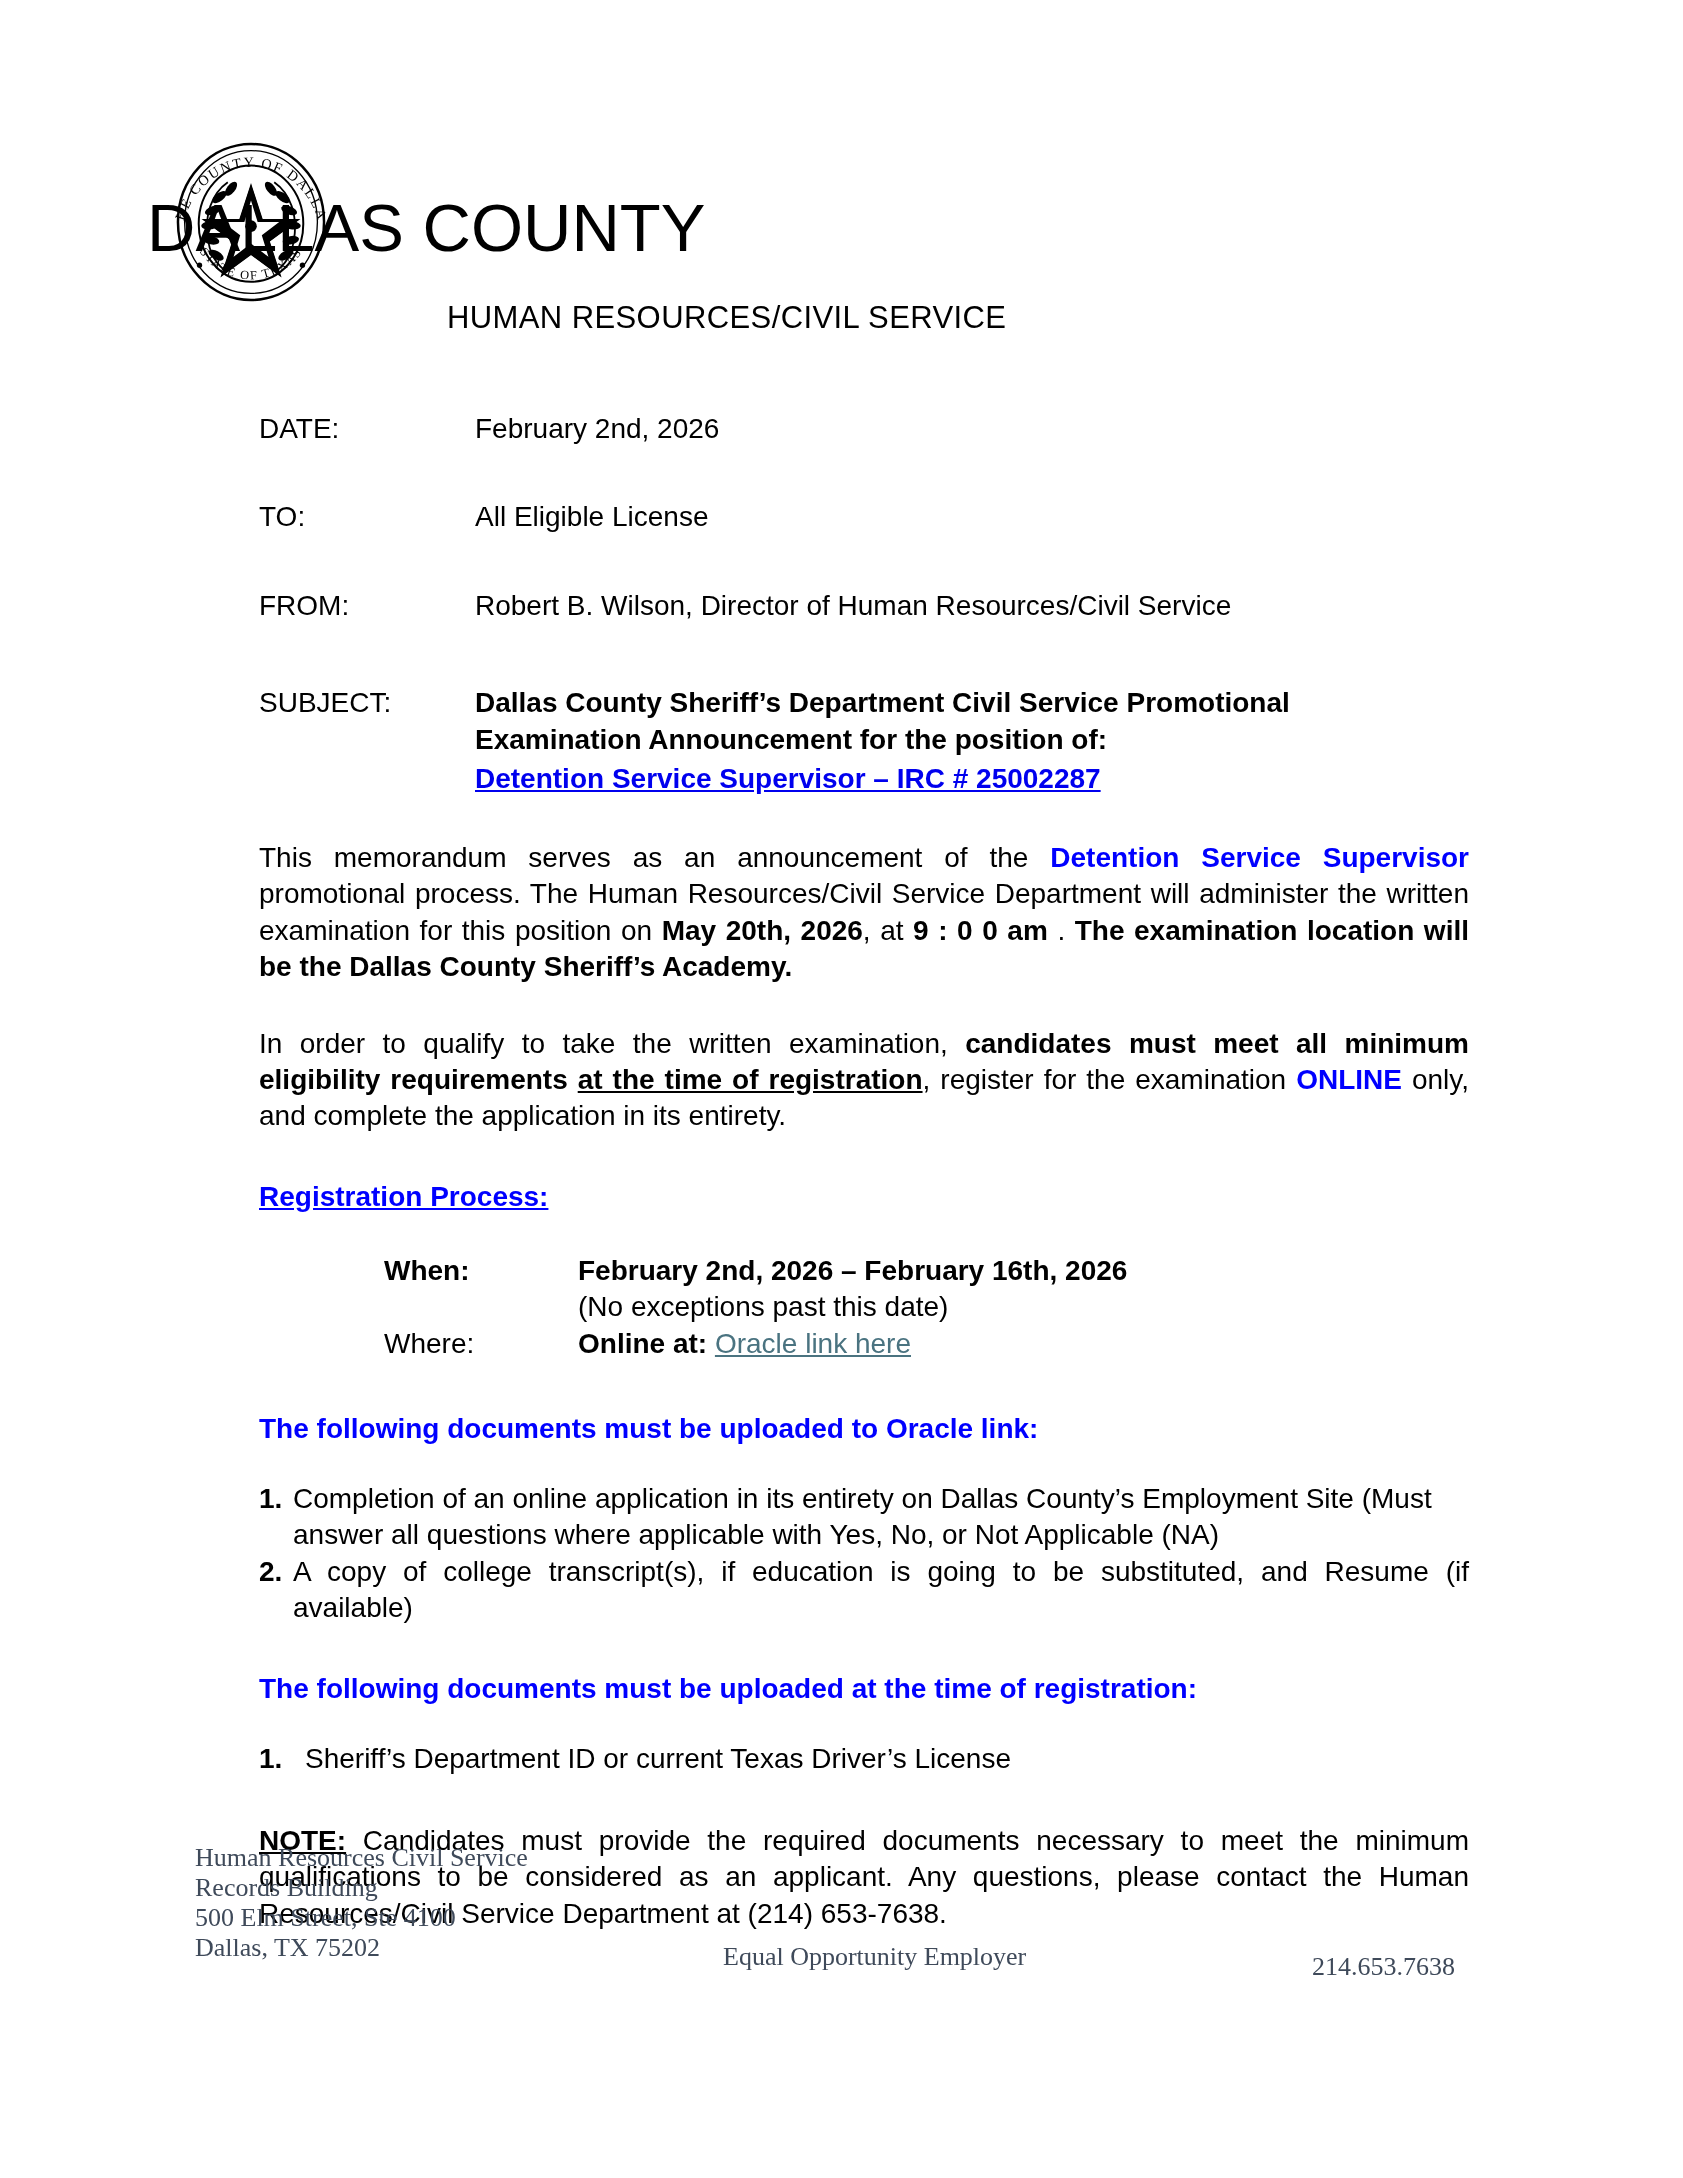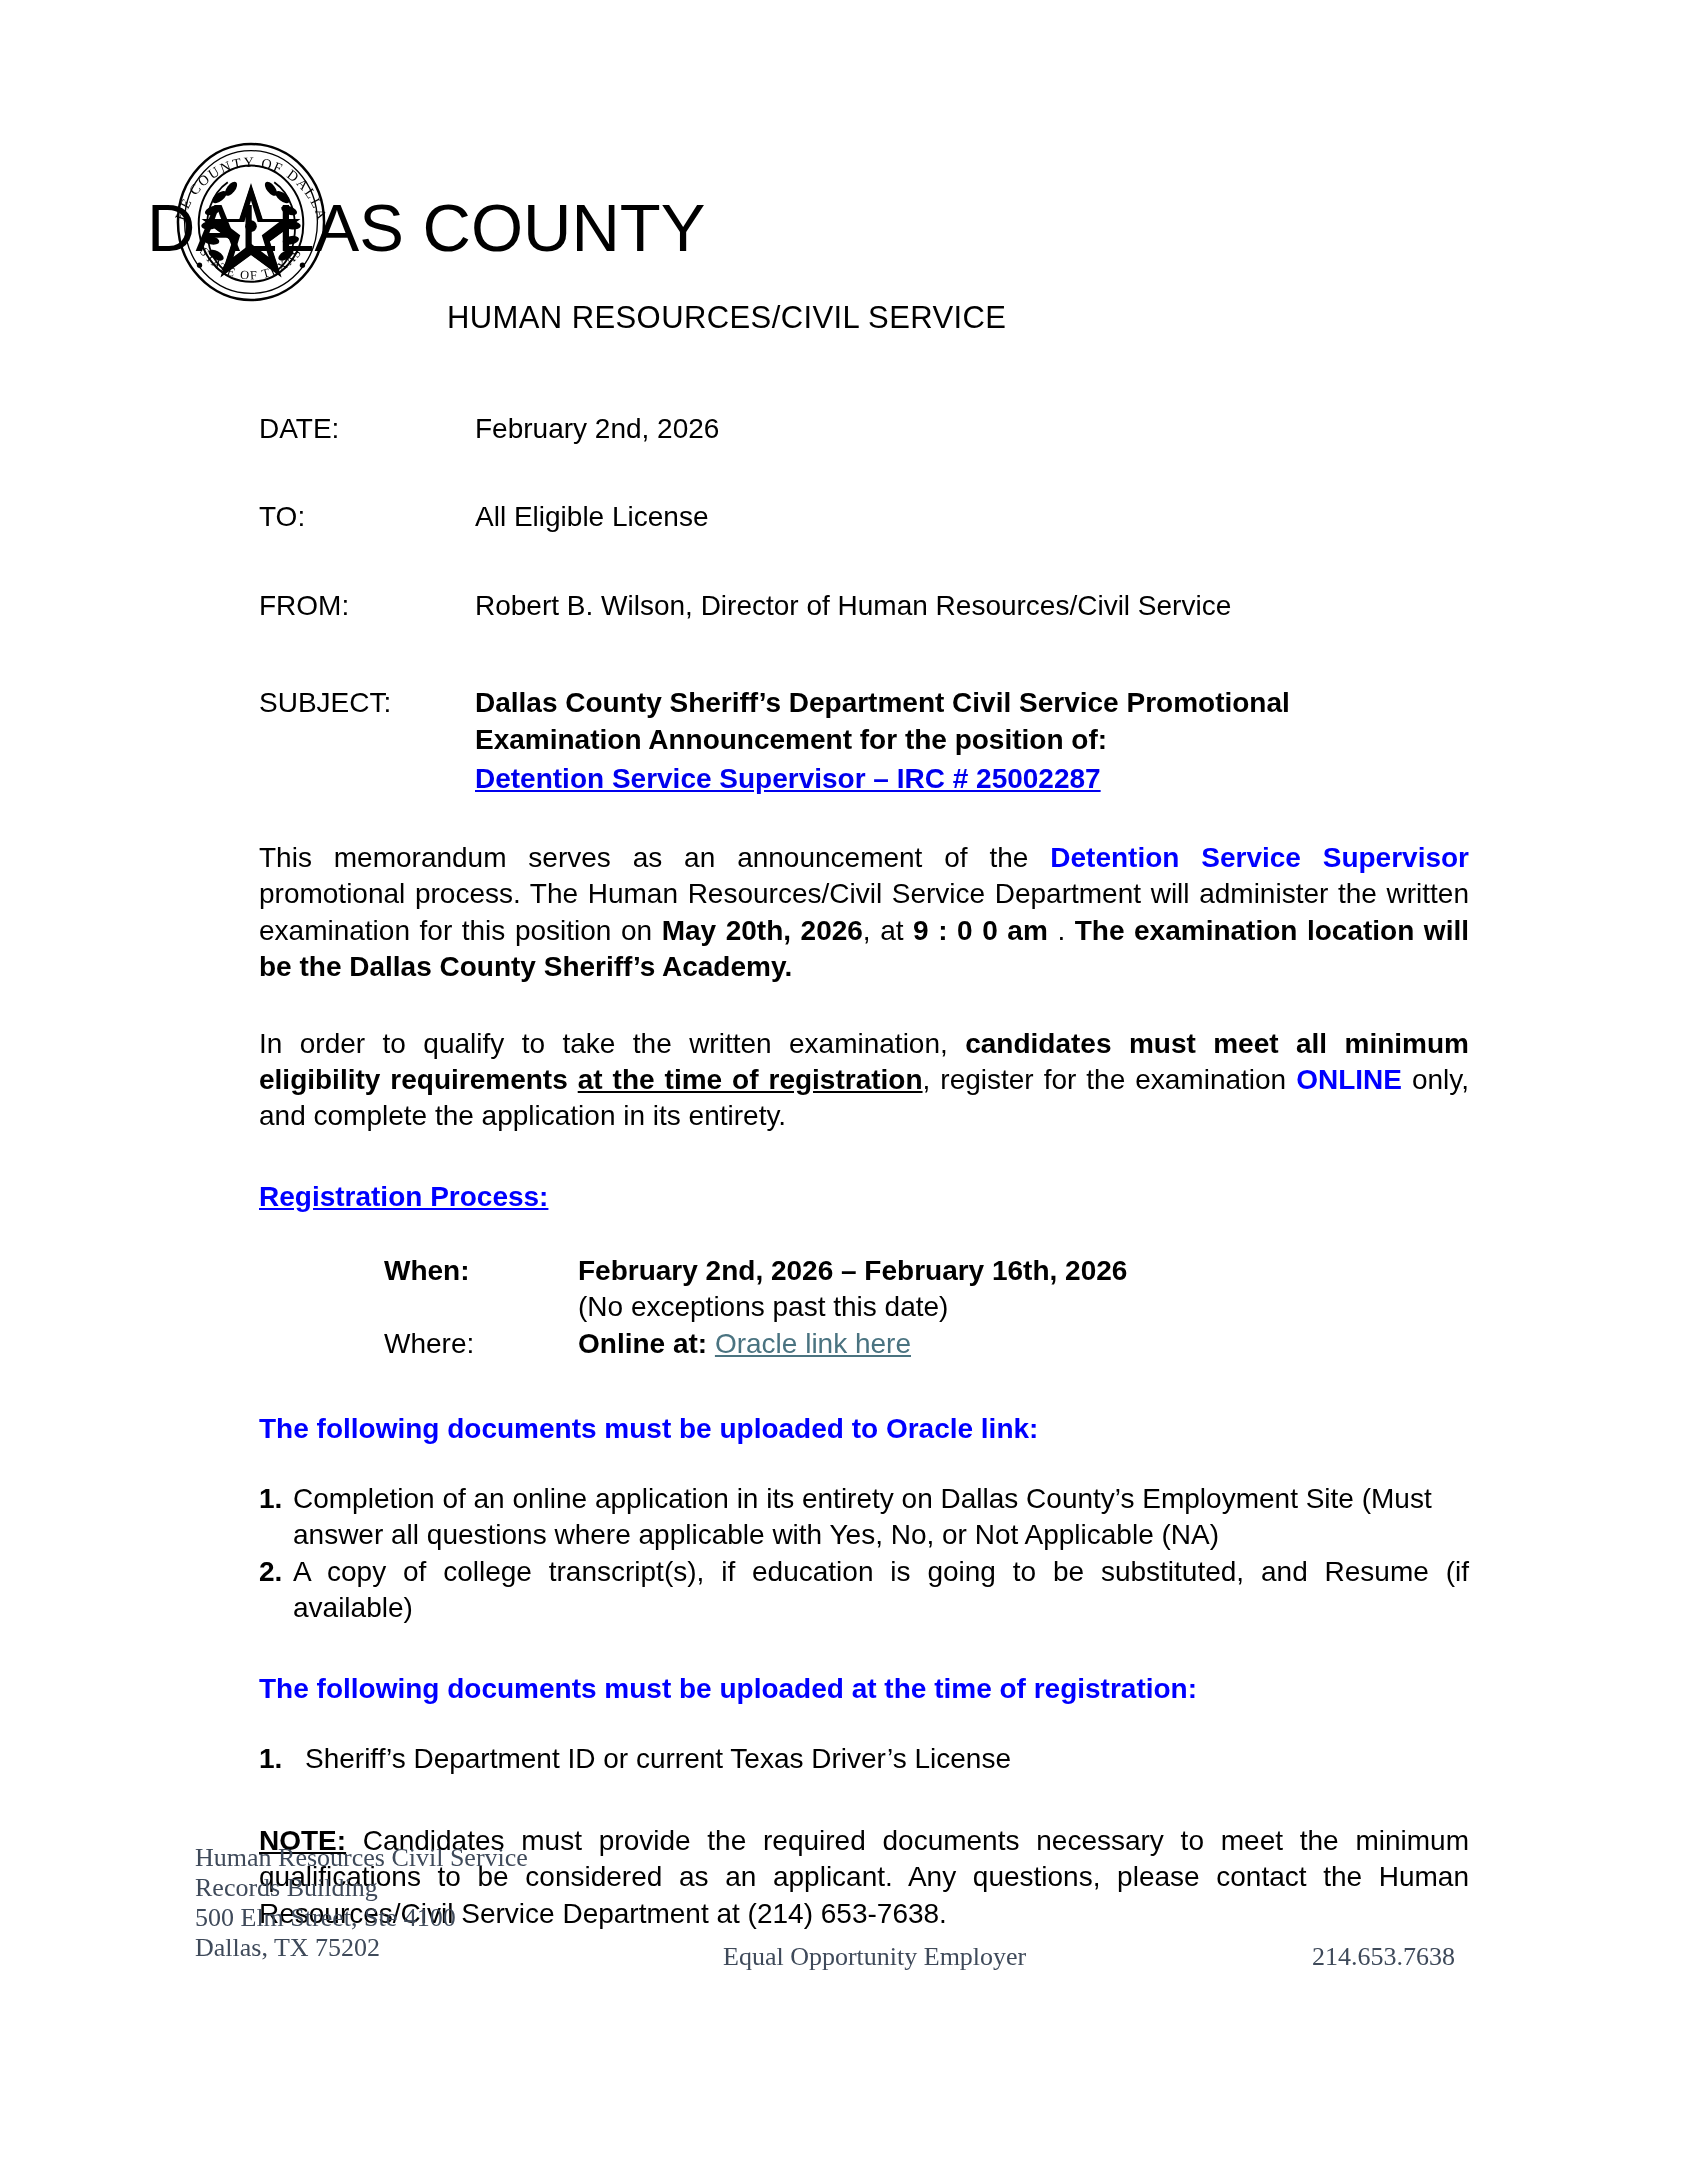--- a/index.html
+++ b/index.html
@@ -185,21 +185,21 @@
   }
   .footer-center {
     position: absolute;
     left: 707px;
     top: 99px;
     margin-left: 16px;
   }
   .footer-right {
     position: absolute;
     left: 1312px;
-    top: 99px;
+    top: 109px;
   }
 </style>
 </head>
 <body>
 
 <div class="page">
 
   <div class="header">
 
     <div class="seal">

